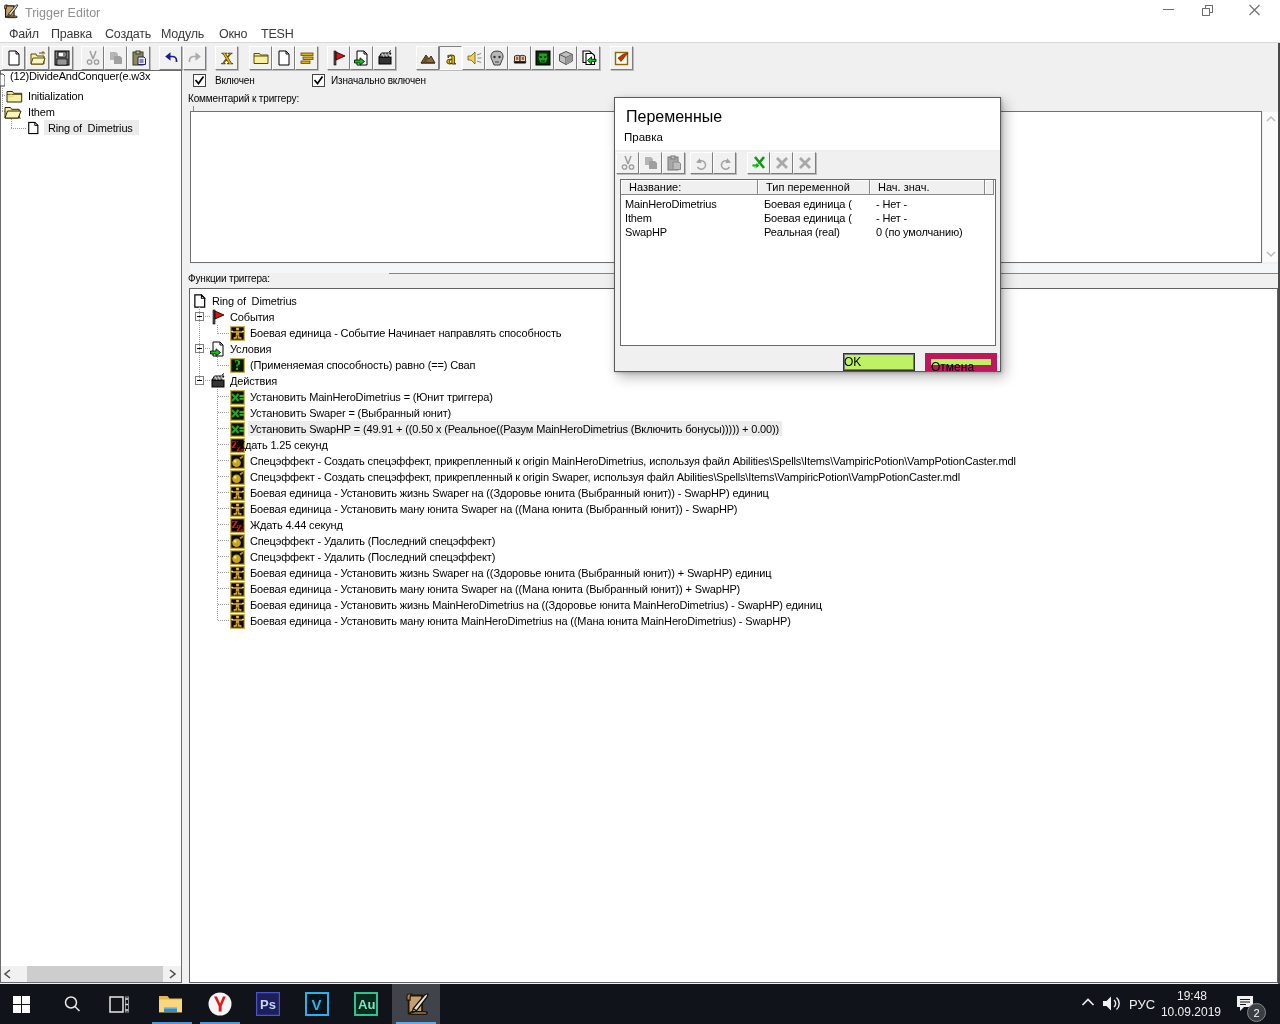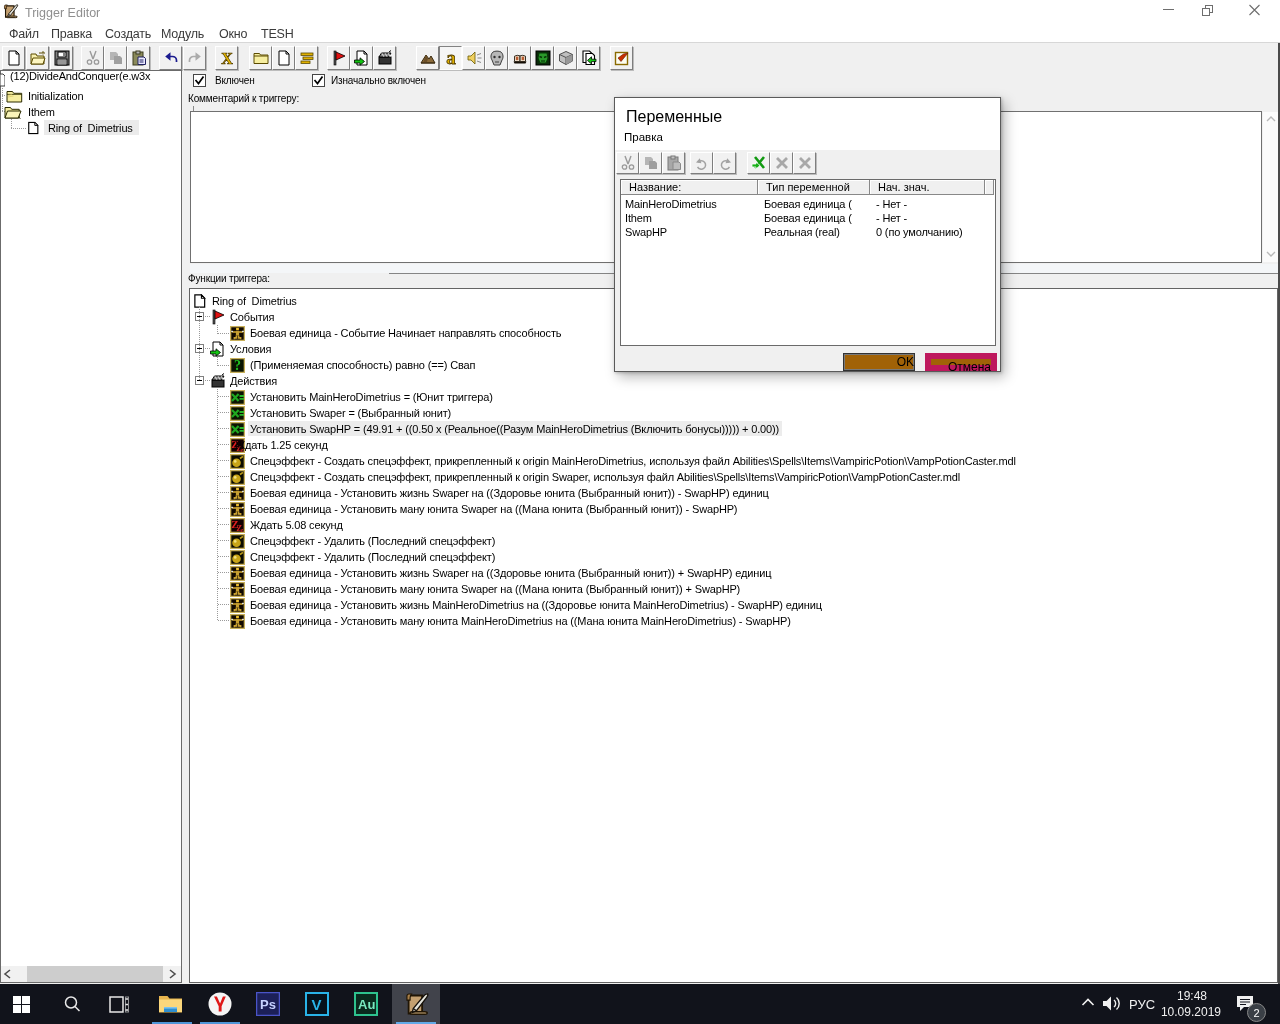--- a/index.html
+++ b/index.html
@@ -10,21 +10,21 @@
 .btnsunk{border-color:#828282 #fdfdfd #fdfdfd #828282;background:#f5f5f5}
 .menu{position:absolute;top:27px;color:#3a3a3a;font-size:12.5px;letter-spacing:-0.2px}
 .sunkbox{position:absolute;background:#fff;border:1px solid #7b7b7b}
 .row{position:absolute;height:16px;line-height:16px;white-space:nowrap;font-size:11px;letter-spacing:-0.15px}
 .lbl{font-size:10px}
 .dots-v{position:absolute;width:1px;background-image:linear-gradient(#9a9a9a 50%,transparent 50%);background-size:1px 2px}
 .dots-h{position:absolute;height:1px;background-image:linear-gradient(90deg,#9a9a9a 50%,transparent 50%);background-size:2px 1px}
 .exp{position:absolute;width:9px;height:9px;background:#fff;border:1px solid #808080;line-height:7px;text-align:center;font-size:9px;color:#000}
 .exp i{position:absolute;left:1px;top:3px;width:5px;height:1px;background:#000;font-style:normal}
 .hdrcell{height:15px;line-height:14px;font-size:11px;background:#f0f0f0;border-right:1px solid #888;border-bottom:1px solid #888;box-shadow:inset 1px 1px 0 #fff;padding-left:8px;white-space:nowrap;overflow:hidden}
-.dlgbtn{width:72px;height:18px;background:#a16207;text-align:right;line-height:17px;font-size:12px}
+.dlgbtn{width:72px;height:18px;background:#bef264;text-align:left;line-height:17px;font-size:12px}
 </style></head>
 <body>
 <svg width="0" height="0" style="position:absolute">
 <defs>
 <symbol id="s-new" viewBox="0 0 16 16">
         <path d="M3 1 h7 l3 3 v11 h-10 z" fill="#fff" stroke="#000"></path>
         <path d="M10 1 l3 3 h-3 z" fill="#fff" stroke="#000"></path>
       </symbol>
 <symbol id="s-open" viewBox="0 0 16 16">
         <path d="M1 4 h5 l1 2 h7 v8 h-13 z" fill="#f7efad" stroke="#5a4a00"></path>
@@ -482,21 +482,21 @@
       <use href="#s-unit"></use>
     </svg>
 <div class="row" style="left:250px;top:485px">Боевая единица - Установить жизнь Swaper на ((Здоровье юнита (Выбранный юнит)) - SwapHP) единиц</div>
 <svg class="abs" style="left:230px;top:502px" width="15" height="15" viewBox="0 0 15 15">
       <use href="#s-unit"></use>
     </svg>
 <div class="row" style="left:250px;top:501px">Боевая единица - Установить ману юнита Swaper на ((Мана юнита (Выбранный юнит)) - SwapHP)</div>
 <svg class="abs" style="left:230px;top:518px" width="15" height="15" viewBox="0 0 15 15">
       <use href="#s-zz"></use>
     </svg>
-<div class="row" style="left:250px;top:517px">Ждать 5.08 секунд</div>
+<div class="row" style="left:250px;top:517px">Ждать 4.44 секунд</div>
 <svg class="abs" style="left:230px;top:534px" width="15" height="15" viewBox="0 0 15 15">
       <use href="#s-fx"></use>
     </svg>
 <div class="row" style="left:250px;top:533px">Спецэффект - Удалить (Последний спецэффект)</div>
 <svg class="abs" style="left:230px;top:550px" width="15" height="15" viewBox="0 0 15 15">
       <use href="#s-fx"></use>
     </svg>
 <div class="row" style="left:250px;top:549px">Спецэффект - Удалить (Последний спецэффект)</div>
 <svg class="abs" style="left:230px;top:566px" width="15" height="15" viewBox="0 0 15 15">
       <use href="#s-unit"></use>

